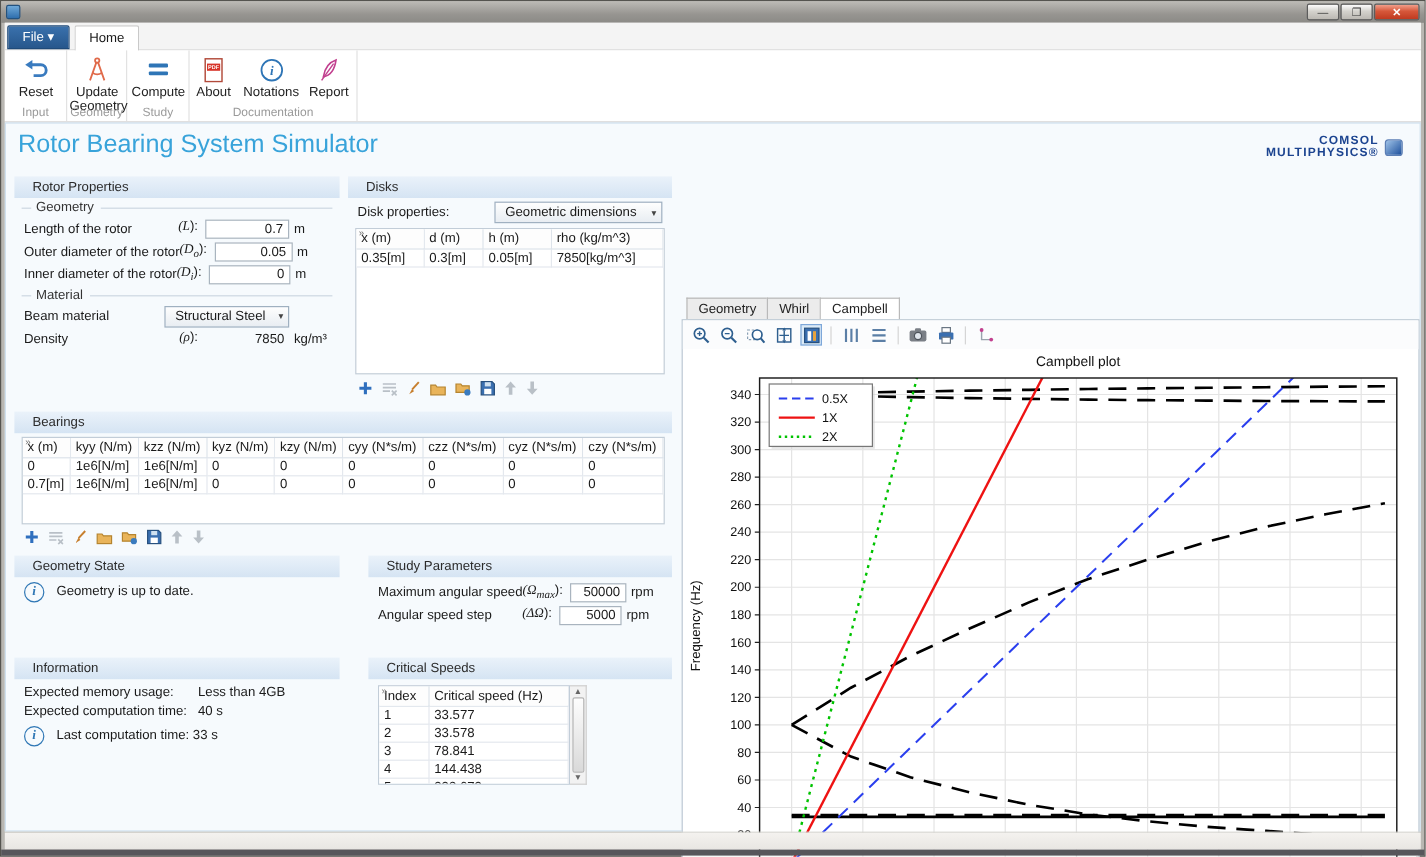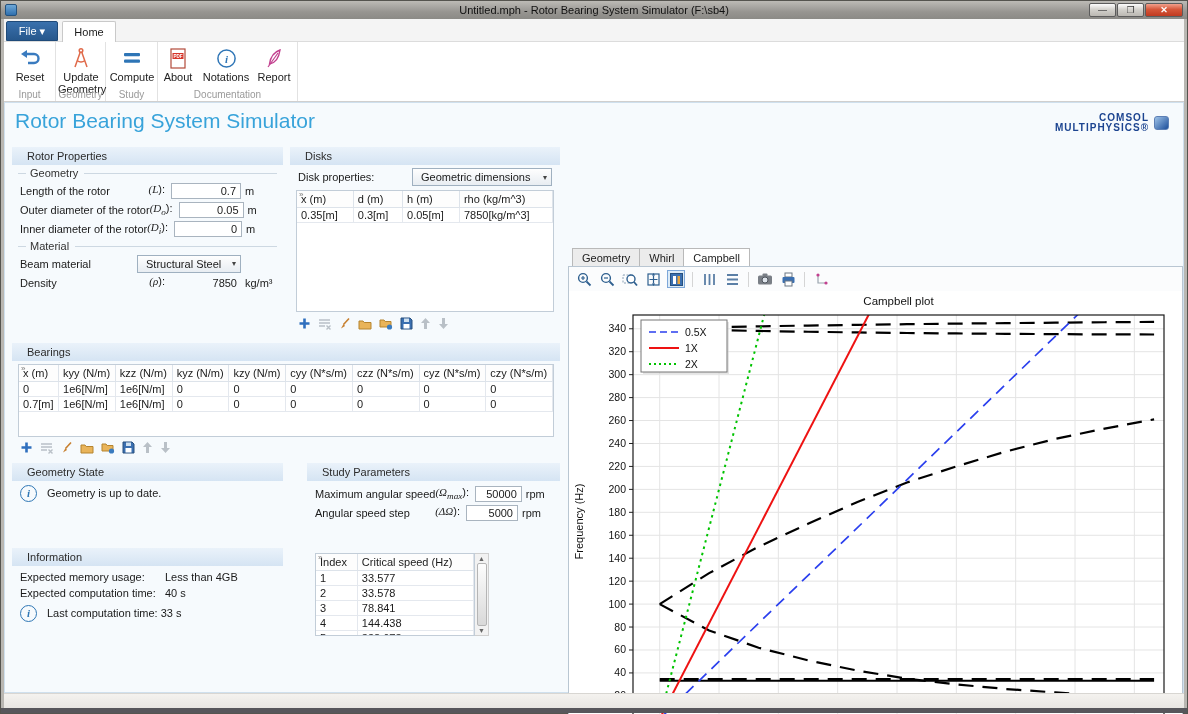--- a/index.html
+++ b/index.html
@@ -85,21 +85,20 @@
   .statusbar { position:absolute; left:3px; right:3px; bottom:5px; height:15px; background:linear-gradient(#f4f2ef,#e8e6e2); border-top:1px solid #d8d6d2; }
   .bottomstrip { position:absolute; left:0; right:0; bottom:0; height:5px; background:#57565b; }
 </style>
 </head>
 <body>
 
 <div class="window">
 
   <div class="titlebar">
     <div class="app-icon"></div>
-    <div class="title-text">Untitled.mph - Rotor Bearing System Simulator (F:\sb4)</div>
     <div class="win-buttons">
       <div class="win-btn">—</div>
       <div class="win-btn">❐</div>
       <div class="win-btn close">✕</div>
     </div>
   </div>
 
   <div class="ribbon">
     <div class="tabrow">
       <div class="file-btn">File ▾</div>
@@ -432,20 +431,21 @@
       </div>
       <div class="frow">
         <span class="lbl">Angular speed step</span>
         <span class="sym"><span>(ΔΩ</span><sub></sub><span class="nonital">):</span></span>
         <div class="inputbox" style="width:52px;">5000</div>
         <span class="unit">rpm</span>
       </div>
     </div>
 
     <div class="section" style="left:302px; top:445px; width:253px; height:112px;">
+      <div class="sec-head">Critical Speeds</div>
       <div style="display:flex; margin:5px 0 0 8px;">
         <div class="table-box" style="width:160px; height:83px;">
           <table class="grid">
             <thead>
                 <tr>
                   <th><span class="hdr-mark">»</span>Index</th>
                   <th>Critical speed (Hz)</th>
                 </tr>
               </thead>
             <tbody>

